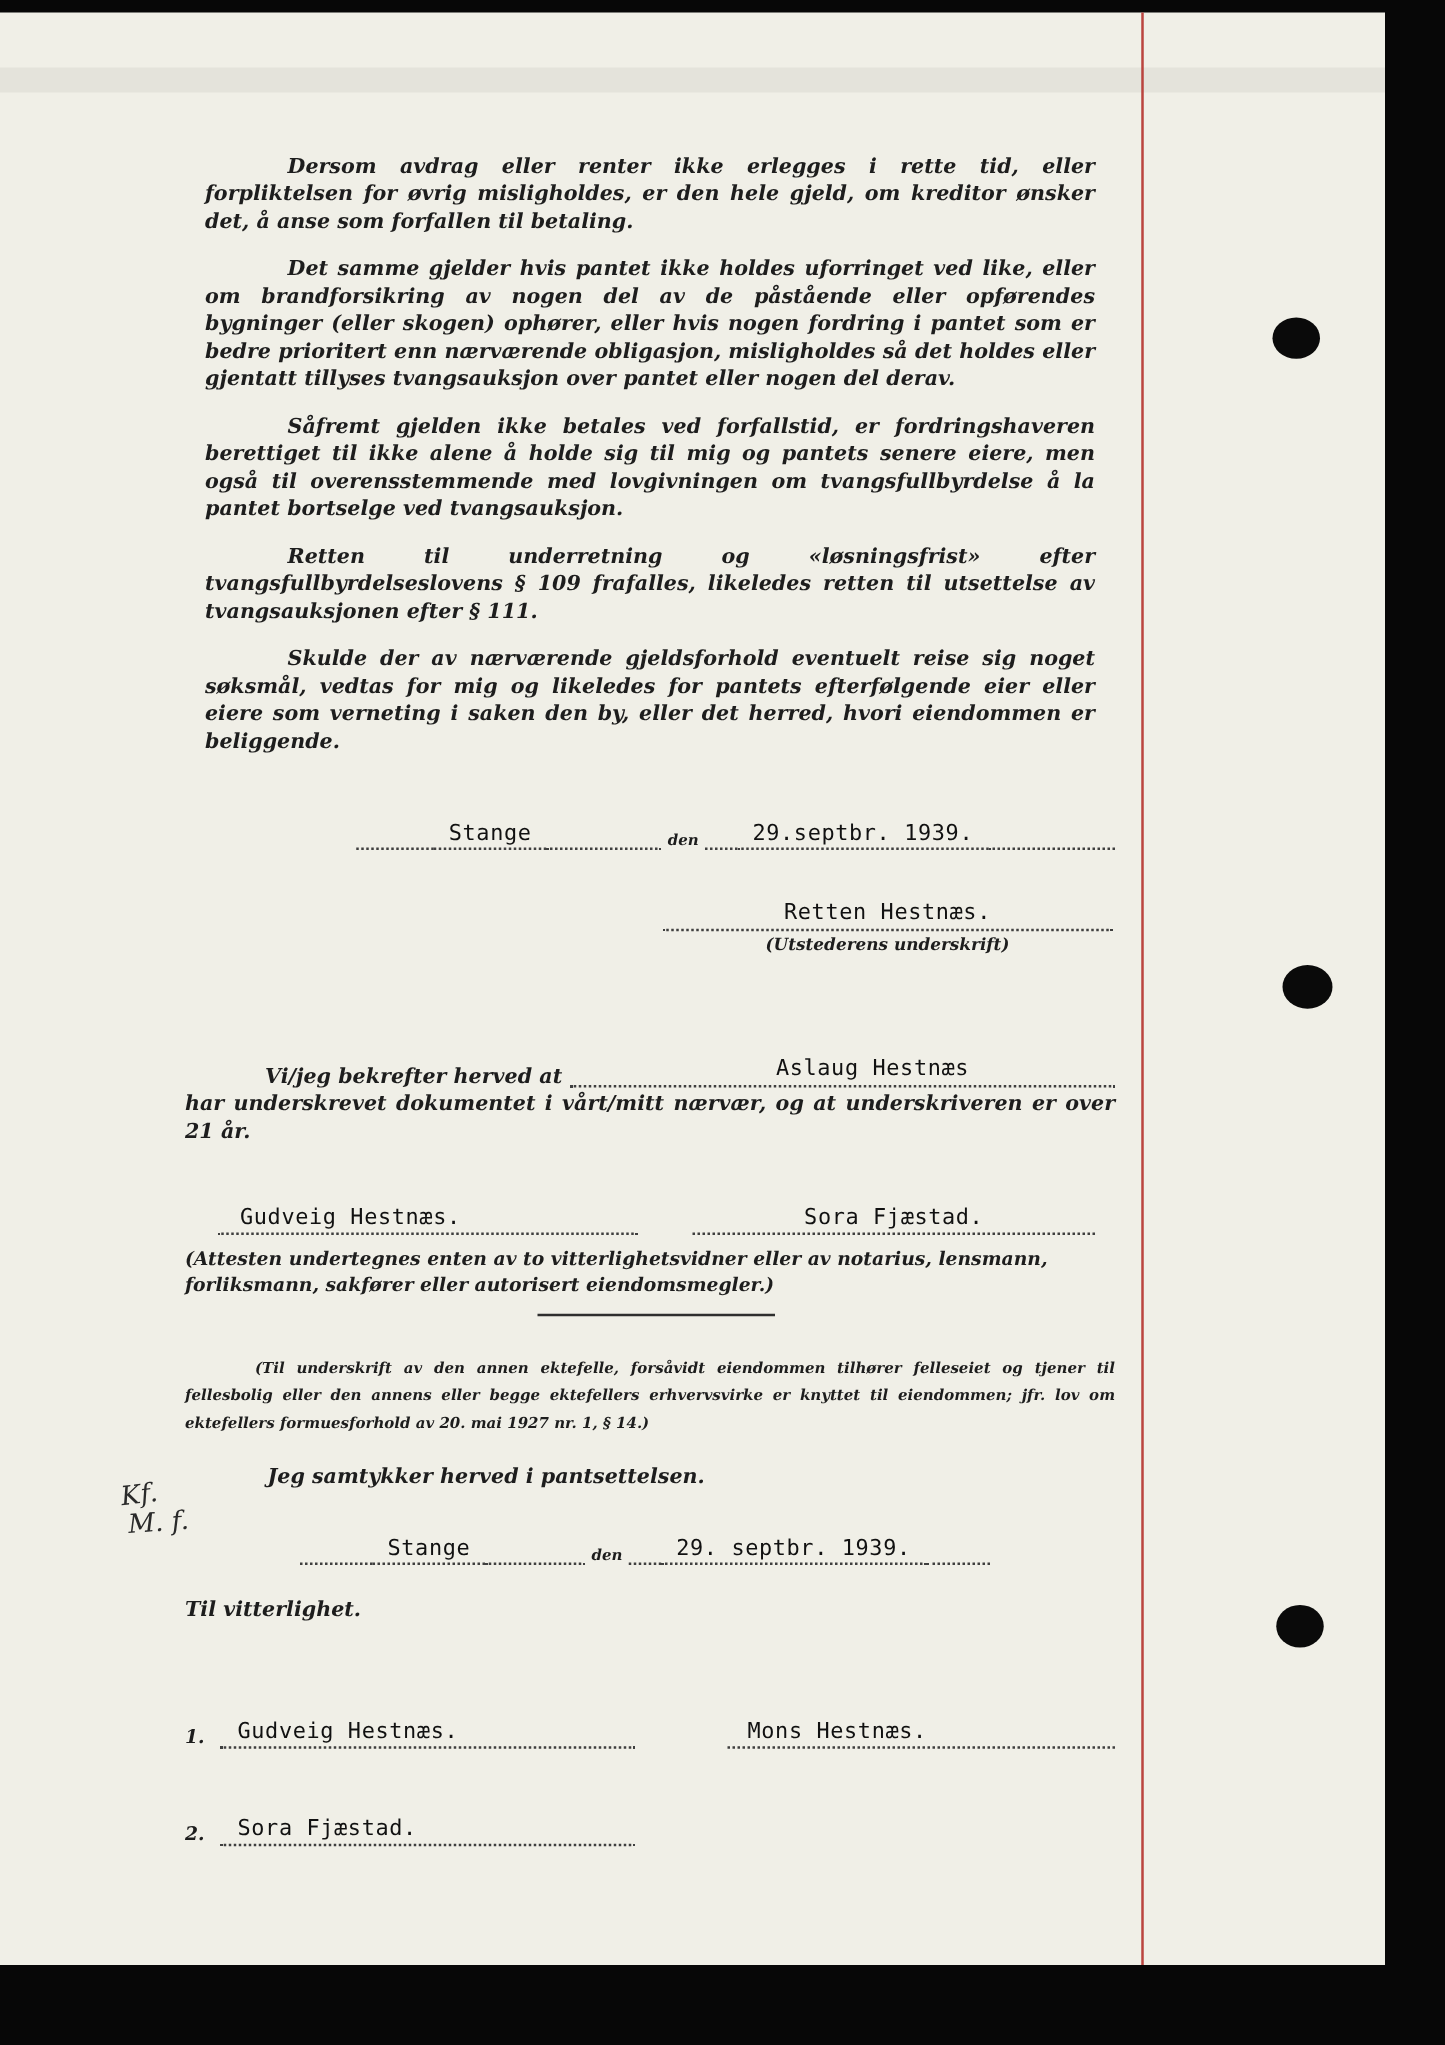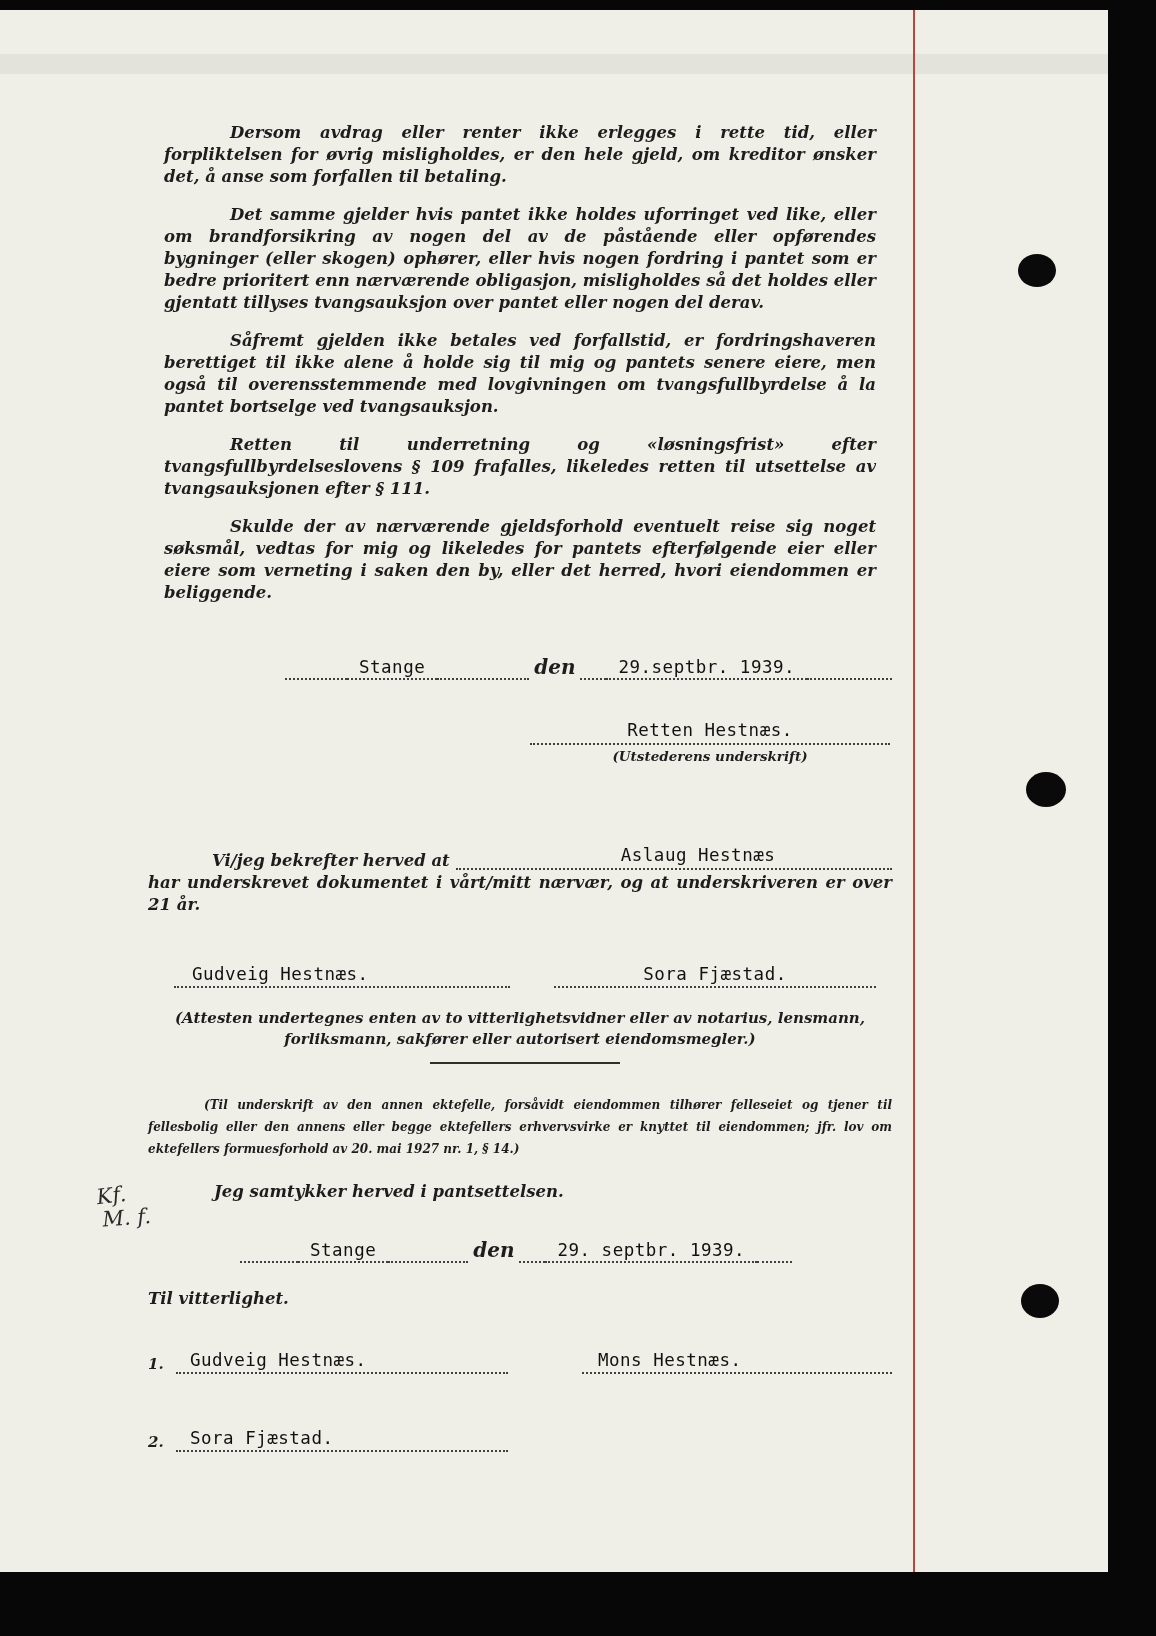--- a/index.html
+++ b/index.html
@@ -85,21 +85,21 @@
   .dateline {
     display: flex;
     align-items: flex-end;
     height: 26px;
   }
   .dateline .on-line {
     border-bottom: 2px dotted #3f3f3f;
     padding: 0 12px 1px 12px;
   }
   .dateline .den-word {
-    font-size: 20px;
+    font-size: 12px;
     padding: 0 5px 1px 5px;
   }
   .dl1 { margin-top: 50px; margin-left: 137px; }
   .dl1 .lead { width: 62px; }
   .dl1 .mid1 { width: 92px; }
   .dl1 .mid2 { width: 26px; }
   .dl1 .tail { flex: 1; }
   .dl2 { margin-top: 36px; margin-left: 92px; width: 552px; }
   .dl2 .lead { width: 58px; }
   .dl2 .mid1 { width: 80px; }
@@ -162,24 +162,24 @@
     height: 24px;
   }
   .sig-name { position: absolute; bottom: 2px; }
   .wit-row .left { margin-left: 26px; width: 336px; }
   .wit-row .left .sig-name { left: 18px; }
   .wit-row .gap { width: 44px; }
   .wit-row .right { width: 322px; }
   .wit-row .right .sig-name { left: 50%; transform: translateX(-50%); }
 
   .printed-center.attest {
-    margin-top: 20px;
+    margin-top: 9px;
     font-size: 15px;
     line-height: 21px;
-    text-align: center;
+    text-align: left;
   }
   .divider {
     margin: 12px 0 0 282px;
     width: 190px;
     border-top: 2px solid #2e2e2e;
   }
   .printed.spouse {
     margin-top: 30px;
     font-size: 12px;
     line-height: 22px;
@@ -201,21 +201,21 @@
     align-items: flex-end;
   }
   .wl .num {
     width: 28px;
     font-size: 15px;
     padding-bottom: 1px;
   }
   .wl .seg1 { width: 332px; }
   .wl .seg1 .sig-name { left: 14px; }
   .wl .gapw { width: 74px; }
-  .wl .seg2 { flex: 1; }
+  .wl .seg2 { flex: 1; margin-top: 36px; }
   .wl .seg2 .sig-name { left: 16px; }
   .wl.first { margin-top: 40px; }
   .wl.second { margin-top: 52px; }
 
   .handnote {
     position: absolute;
     left: 98px;
     top: 1172px;
     transform: rotate(-7deg);
     font-family: "DejaVu Serif", serif;

